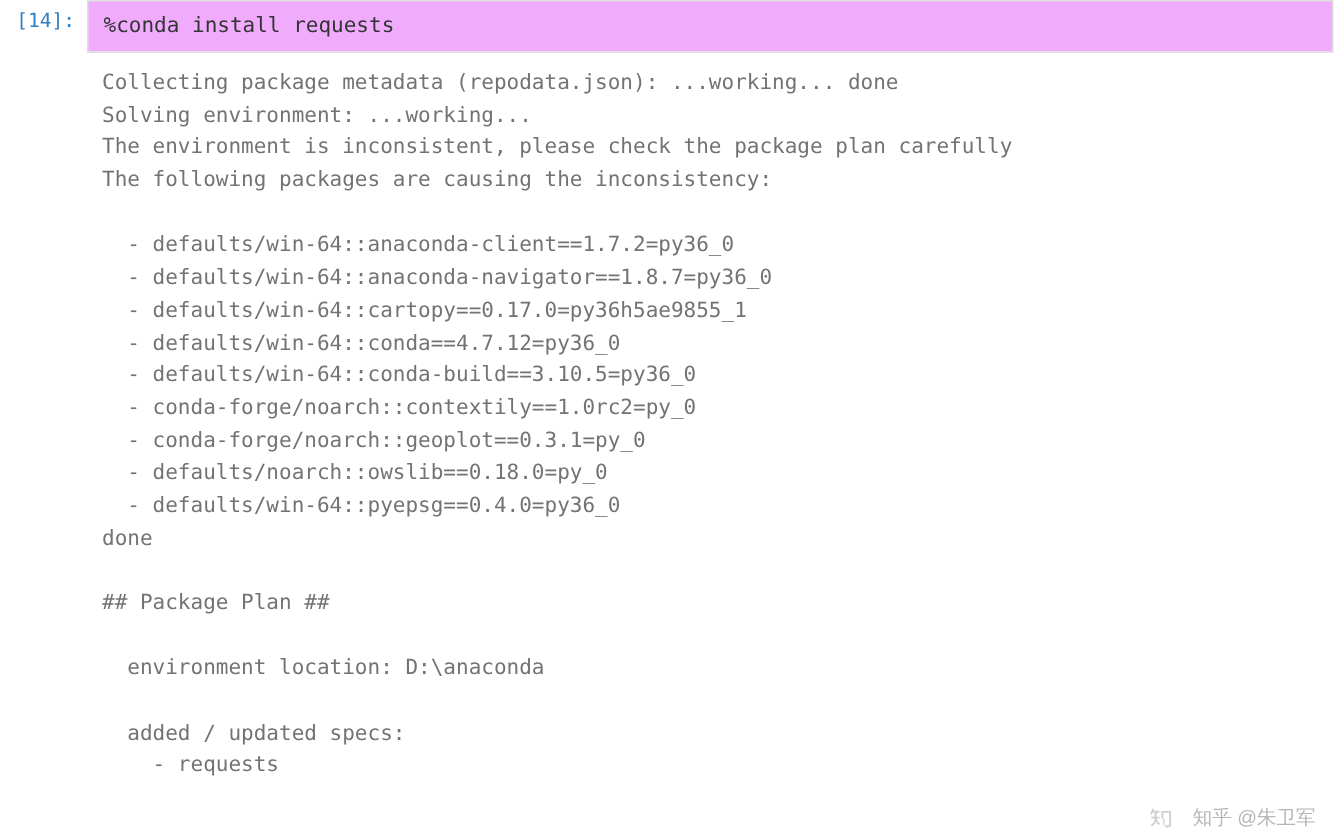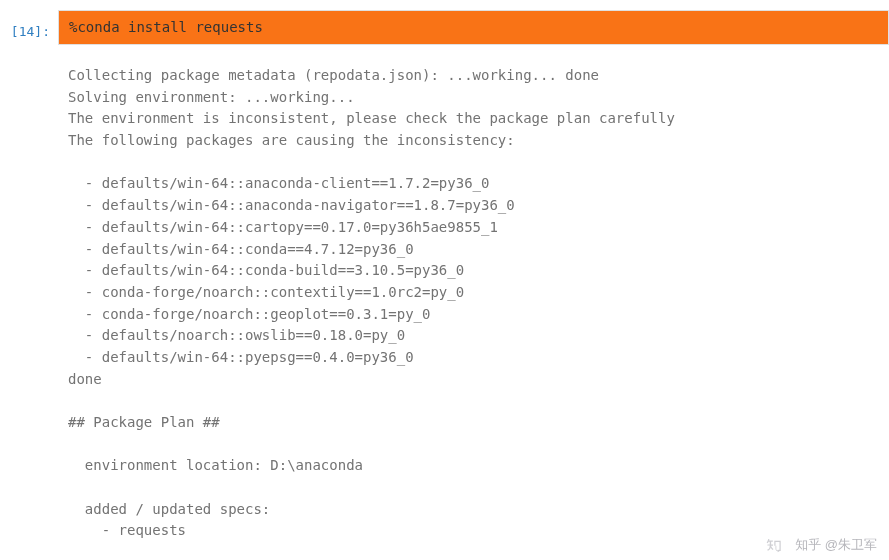--- a/index.html
+++ b/index.html
@@ -8,38 +8,37 @@
     font-size: 14px;
     background: #ffffff;
     color: #333;
     width: 889px;
     height: 560px;
     overflow: hidden;
     position: relative;
   }
   .cell {
     display: flex;
-    align-items: center;
-    margin-top: 10px;
+    align-items: flex-start;
   }
   .prompt {
     flex: 0 0 58px;
     text-align: right;
     padding: 7px 8px 0 4px;
     color: #307fc1;
     font-family: "SFMono-Regular", Consolas, monospace;
     font-size: 13px;
     user-select: none;
   }
   .prompt-empty {
     flex: 0 0 58px;
   }
   .input-area {
     flex: 1;
-    background: #f97316;
+    background: #f0abfc;
     border: 1px solid #e0e0e0;
     padding: 6px 10px;
     font-family: "SFMono-Regular", Consolas, "DejaVu Sans Mono", monospace;
     font-size: 14px;
     line-height: 1.5;
     color: #333;
     white-space: pre;
   }
   .magic { color: #333; }
   .output-area {

